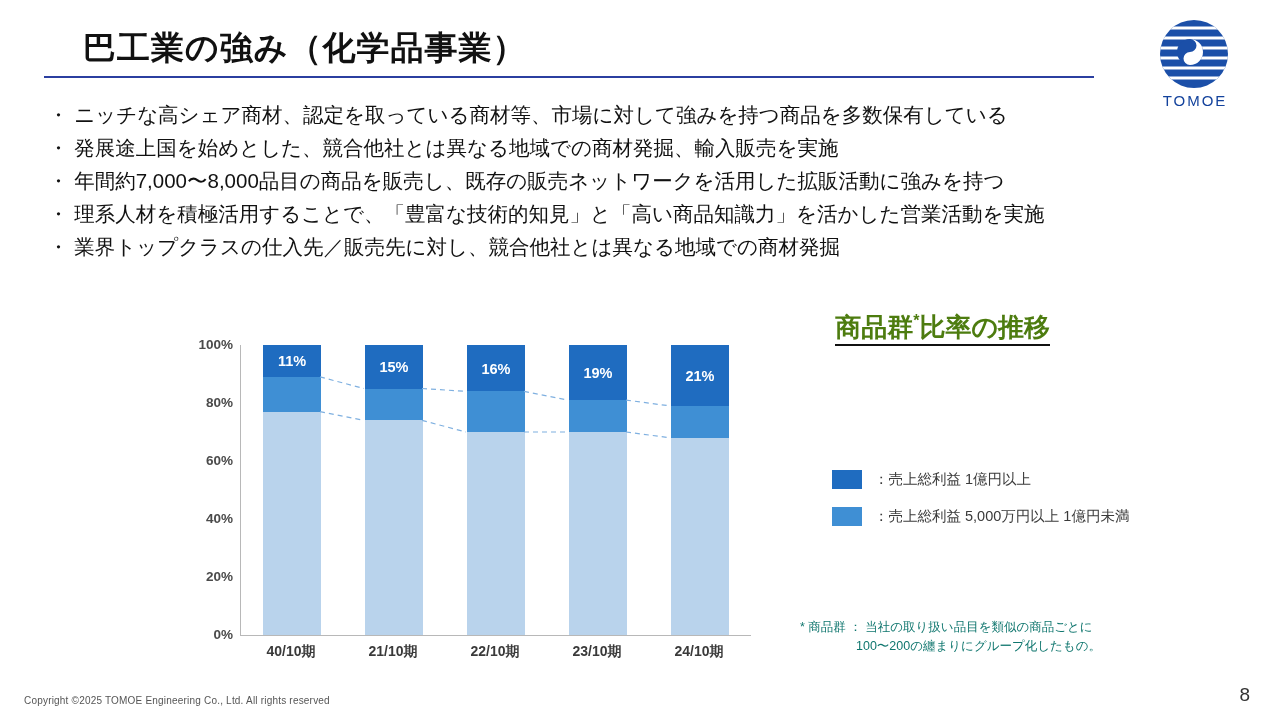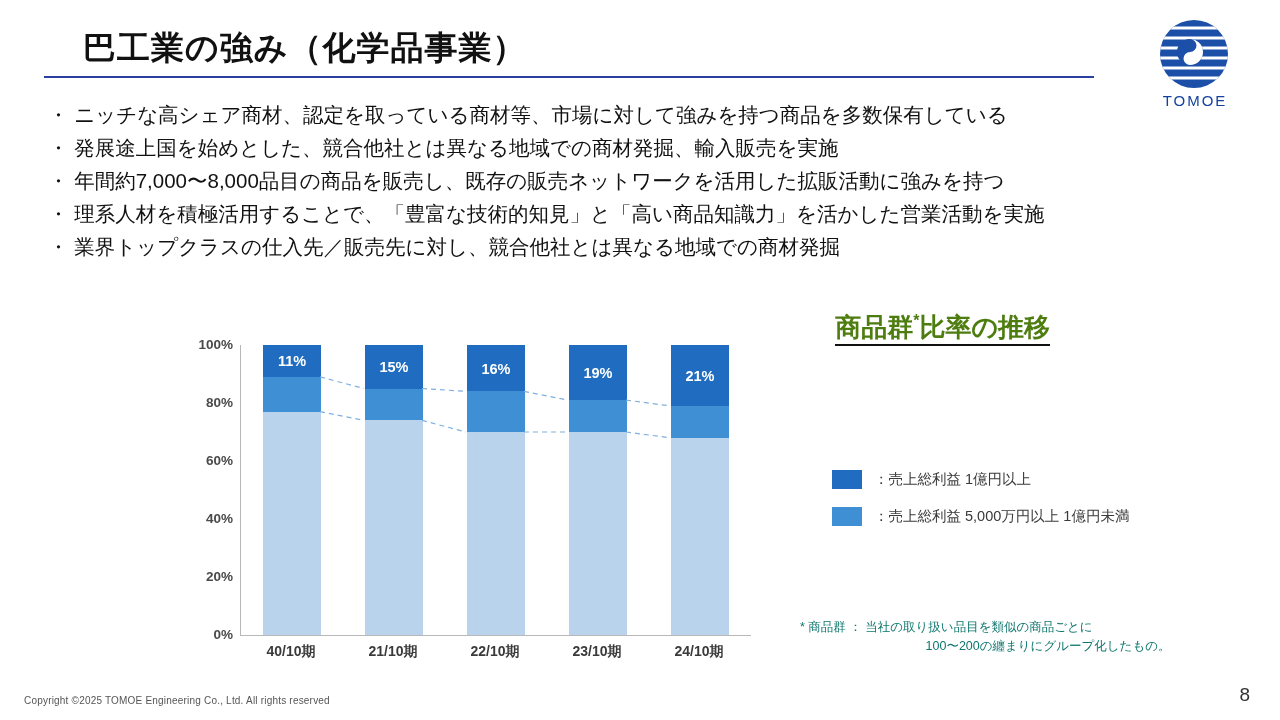--- a/index.html
+++ b/index.html
@@ -206,21 +206,20 @@
     position: absolute;
     left: 800px;
     top: 618px;
     width: 440px;
     font-size: 12.5px;
     color: #0f766e;
     line-height: 19px;
   }
   .footnote .l2 {
     padding-left: 56px;
-    text-align: center;
   }
 
   
   .copyright {
     position: absolute;
     left: 24px;
     bottom: 14px;
     font-size: 10px;
     color: #555555;
     letter-spacing: 0.2px;

